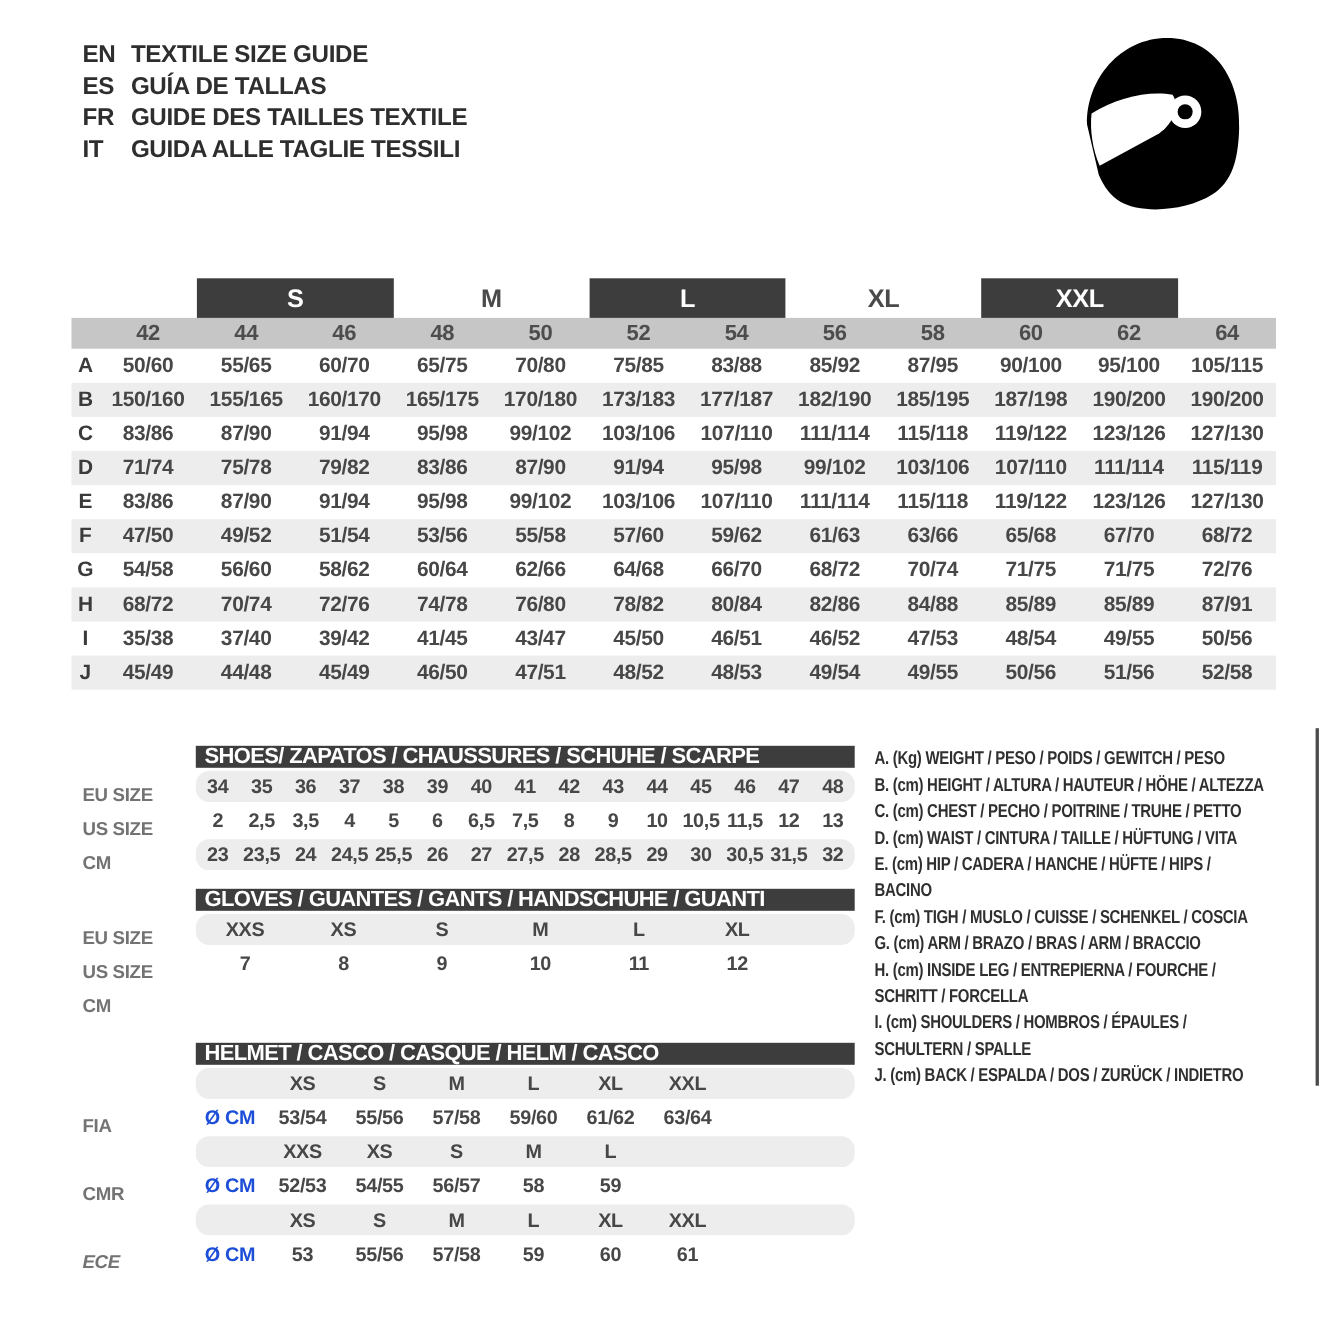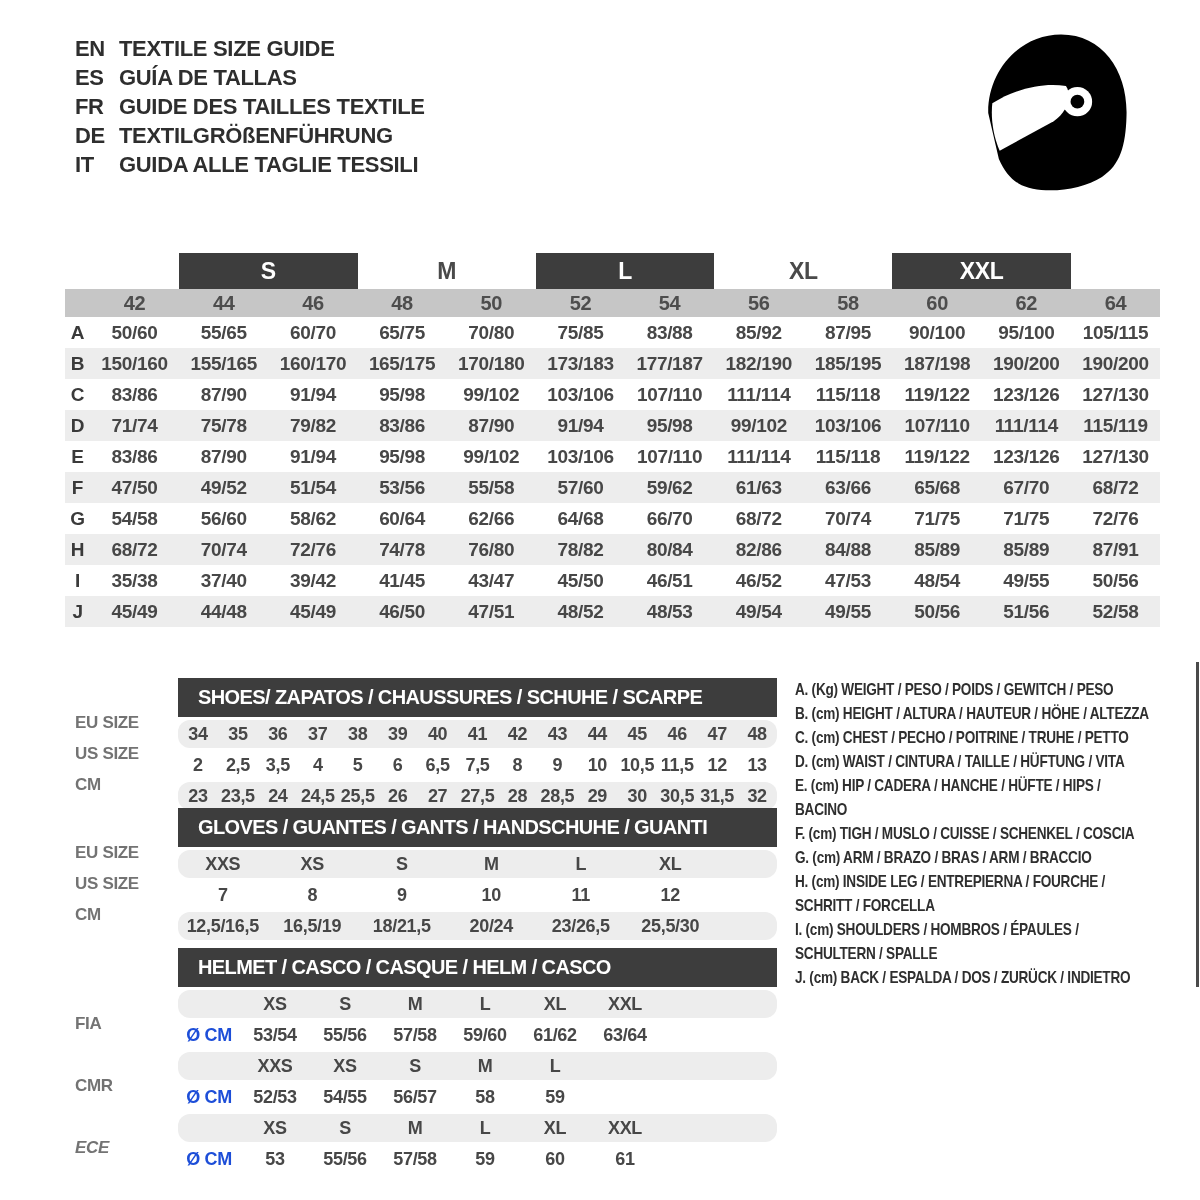--- a/index.html
+++ b/index.html
@@ -52,22 +52,22 @@
   .section { position: absolute; left: 65px; width: 715px; }
   .sec-shoes  { top: 678px; }
   .sec-gloves { top: 808px; }
   .sec-helmet { top: 948px; }
   .side-label { position: absolute; left: 10px; width: 100px; height: 28px; line-height: 28px; font-size: 17px; color: #737373; }
   .sl-1 { top: 31px; } .sl-2 { top: 62px; } .sl-3 { top: 93px; }
   .hl-1 { top: 62px; } .hl-2 { top: 124px; } .hl-3 { top: 186px; font-style: italic; }
 
   .sec-table { margin-left: 113px; width: 599px; }
   .section-title {
-    height: 39px; background: #3d3d3d; color: #fff;
-    display: flex; align-items: center; padding-left: 20px;
+    height: 20px; background: #3d3d3d; color: #fff;
+    display: flex; align-items: center; padding-left: 8px;
     font-size: 20px; letter-spacing: -0.03em; white-space: nowrap;
   }
   .sec-row { display: flex; height: 28px; margin-top: 3px; align-items: stretch; border-radius: 12px; }
   .sec-row.gray { background: #ededed; }
   .cell { display: flex; align-items: center; justify-content: center; font-size: 18px; color: #474747; white-space: nowrap; }
 
   .cells-s { flex: 1; display: flex; }          
   .cells-s .cell { flex: 1; }
   .cells-g { width: 537px; display: flex; }     
   .cells-g .cell { flex: 1; }
@@ -94,24 +94,20 @@
       <span class="lang-code">EN</span>
       <span class="lang-label">TEXTILE SIZE GUIDE</span>
     </div>
       <div class="lang-row">
       <span class="lang-code">ES</span>
       <span class="lang-label">GUÍA DE TALLAS</span>
     </div>
       <div class="lang-row">
       <span class="lang-code">FR</span>
       <span class="lang-label">GUIDE DES TAILLES TEXTILE</span>
-    </div>
-      <div class="lang-row">
-      <span class="lang-code">DE</span>
-      <span class="lang-label">TEXTILGRÖßENFÜHRUNG</span>
     </div>
       <div class="lang-row">
       <span class="lang-code">IT</span>
       <span class="lang-label">GUIDA ALLE TAGLIE TESSILI</span>
     </div>
     </div>
 
   <div class="helmet-icon">
     <svg viewBox="0 0 100 110" xmlns="http://www.w3.org/2000/svg">
       <path fill="#000" d="M54 4 C80 4 95 27 94 54 C93.5 72 90 84 79 91 C65 100 40 102 28 95 C23 92 19 87 16 80 L9.5 52 C9 27 28 4 54 4 Z"></path>
@@ -385,30 +381,20 @@
       <div class="sec-row">
         <div class="cells-g">
             <span class="cell">7</span>
             <span class="cell">8</span>
             <span class="cell">9</span>
             <span class="cell">10</span>
             <span class="cell">11</span>
             <span class="cell">12</span>
           </div>
       </div>
-      <div class="sec-row gray">
-        <div class="cells-g">
-            <span class="cell">12,5/16,5</span>
-            <span class="cell">16,5/19</span>
-            <span class="cell">18/21,5</span>
-            <span class="cell">20/24</span>
-            <span class="cell">23/26,5</span>
-            <span class="cell">25,5/30</span>
-          </div>
-      </div>
     </div>
   </div>
 
   <div class="section sec-helmet">
     <div class="side-label hl-1">FIA</div>
     <div class="side-label hl-2">CMR</div>
     <div class="side-label hl-3">ECE</div>
     <div class="sec-table">
       <div class="section-title">HELMET / CASCO / CASQUE / HELM / CASCO</div>
       <div class="sec-row gray">

